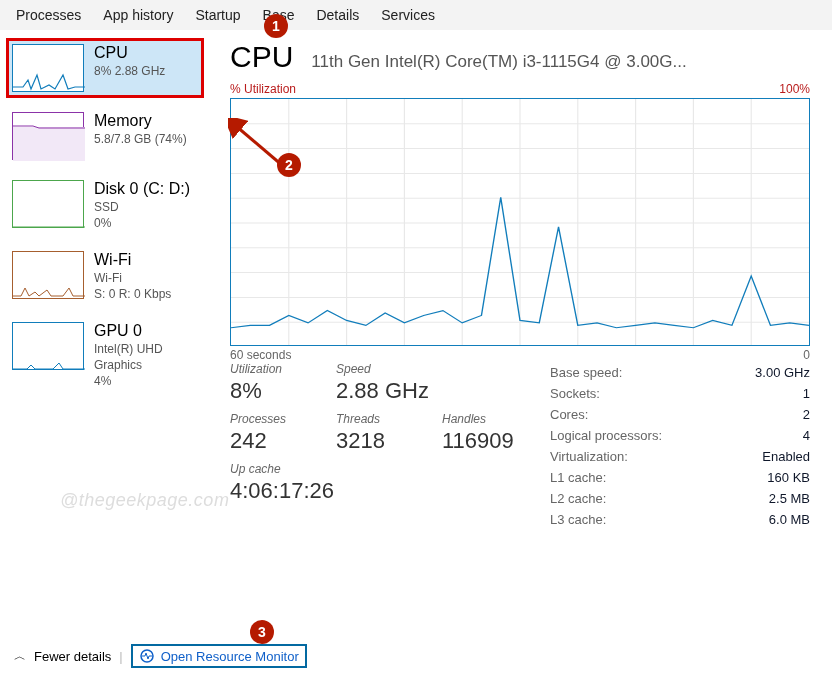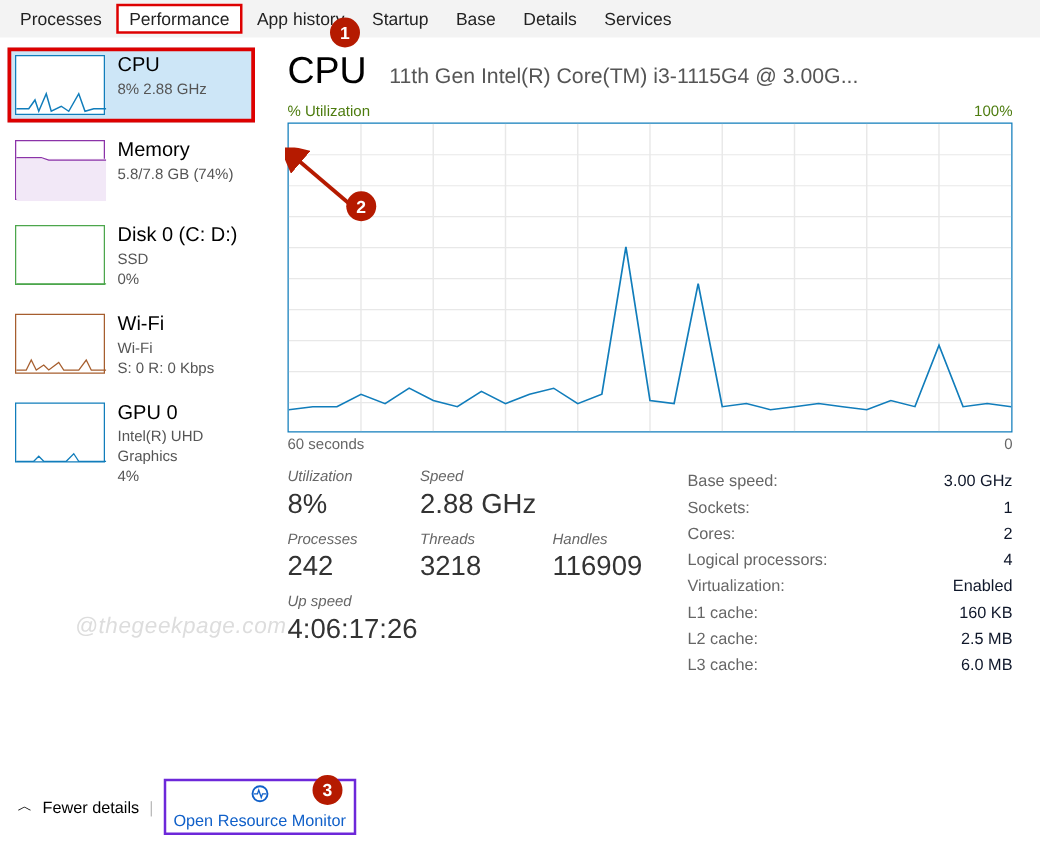--- a/index.html
+++ b/index.html
@@ -87,39 +87,38 @@
       color: #555;
       white-space: nowrap;
       overflow: hidden;
       text-overflow: ellipsis;
       flex: 1;
     }
     .chart-labels {
       display: flex;
       justify-content: space-between;
       font-size: 12px;
-      color: #4d7c0f;
+      color: #b91c1c;
       margin-bottom: 2px;
     }
     .chart {
       width: 100%;
       height: 248px;
       border: 1px solid #117dbb;
       background: #fff;
       position: relative;
     }
     .chart-grid line { stroke: #e8e8e8; stroke-width: 1; }
     .chart-line { stroke: #117dbb; stroke-width: 1.2; fill: none; }
     .chart-bottom-labels {
       display: flex;
       justify-content: space-between;
       font-size: 12px;
       color: #666;
       margin-top: 2px;
-      margin-bottom: 12px;
     }
     .stats {
       display: flex;
       gap: 30px;
     }
     .stats-left {
       flex: 1;
     }
     .stats-right {
       width: 260px;
@@ -164,23 +163,22 @@
       font-size: 13px;
     }
     .footer .chev { font-size: 12px; }
     .footer .divider { color: #bbb; }
     .resmon {
       display: flex;
       align-items: center;
       gap: 6px;
       color: #1060c9;
       cursor: pointer;
-      border: 2px solid #6d28d9;
+      border: 2px solid #0369a1;
       padding: 2px 6px;
-      flex-direction: column;
     }
     .resmon-icon {
       width: 16px;
       height: 16px;
       display: inline-block;
     }
     .watermark {
       position: absolute;
       left: 60px;
       top: 490px;
@@ -206,21 +204,20 @@
     .arrow {
       position: absolute;
       z-index: 9;
     }
   </style>
 </head>
 <body>
 
 <div class="tabs">
   <div class="tab">Processes</div>
-  <div class="tab active highlightbox">Performance</div>
   <div class="tab">App history</div>
   <div class="tab">Startup</div>
   <div class="tab">Base</div>
   <div class="tab">Details</div>
   <div class="tab">Services</div>
 </div>
 
 <div class="main">
   <div class="sidebar">
 
@@ -349,21 +346,21 @@
             <div class="lbl">Threads</div>
             <div class="val">3218</div>
           </div>
           <div class="stat">
             <div class="lbl">Handles</div>
             <div class="val">116909</div>
           </div>
         </div>
         <div class="stat-row">
           <div class="stat wide">
-            <div class="lbl">Up speed</div>
+            <div class="lbl">Up cache</div>
             <div class="val">4:06:17:26</div>
           </div>
         </div>
       </div>
       <div class="stats-right info-table">
         <div class="irow">
             <span class="ilbl">Base speed:</span>
             <span class="ival">3.00 GHz</span>
           </div>
         <div class="irow">

